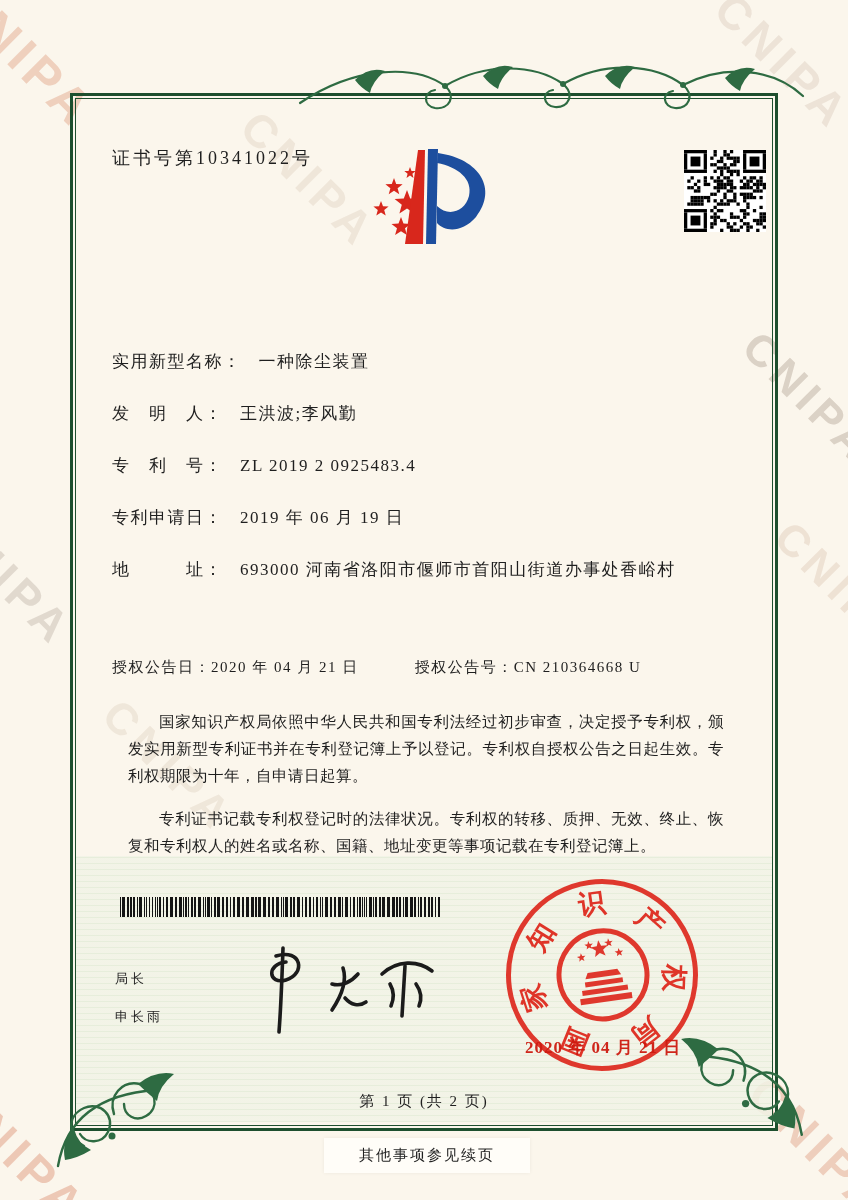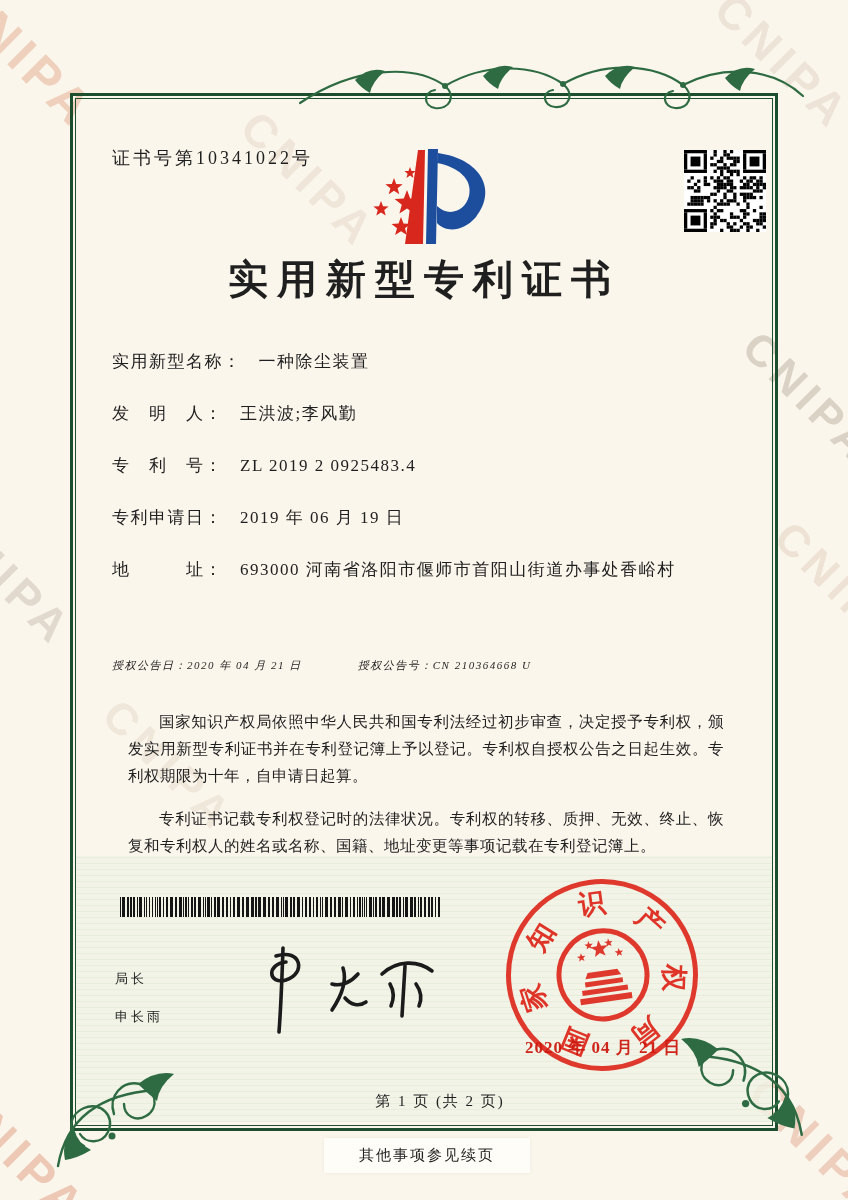--- a/index.html
+++ b/index.html
@@ -38,21 +38,21 @@
   .certno{position:absolute;left:112px;top:146px;font-size:18px;letter-spacing:3px;}
   .logo{position:absolute;left:348px;top:140px;width:152px;height:114px;}
   .qr{position:absolute;left:684px;top:150px;width:82px;height:82px;background:#fff;}
 
   .title{position:absolute;left:0;top:252px;width:848px;text-align:center;
          font-size:40px;font-weight:bold;letter-spacing:9px;}
 
   .fields{position:absolute;left:112px;top:350px;width:630px;font-size:17px;}
   .frow{height:52px;letter-spacing:1.5px;}
   .flabel{margin-right:17px;}
-  .grantrow{position:absolute;left:112px;top:658px;width:640px;font-size:11px;letter-spacing:1.5px;font-style:italic;}
+  .grantrow{position:absolute;left:112px;top:658px;width:640px;font-size:15px;letter-spacing:1.5px;}
   .grant2{margin-left:56px;}
 
   .paras{position:absolute;left:112px;top:693px;width:628px;font-size:15.5px;line-height:1.74;}
   .paras p{margin:16px;text-indent:2em;text-align:justify;letter-spacing:0.5px;}
 
   .barcode{position:absolute;left:120px;top:897px;width:322px;height:20px;}
 
   .signer{position:absolute;left:115px;top:960px;font-size:13px;letter-spacing:3px;line-height:38px;}
   .signature{position:absolute;left:246px;top:938px;width:205px;height:104px;}
 
@@ -60,21 +60,21 @@
          transform:rotate(-8deg);}
   .stamp-ring{position:absolute;inset:0;border:5px solid rgba(221,36,24,0.9);
               border-radius:50%;box-sizing:border-box;}
   .stamp-char{position:absolute;width:30px;height:30px;text-align:center;line-height:30px;
               font-size:27px;font-weight:bold;color:rgba(221,36,24,0.92);}
   .emblem{position:absolute;left:47px;top:46px;width:100px;height:100px;}
   .stamp-date{position:absolute;left:498px;top:1036px;width:210px;text-align:center;
               color:rgba(204,26,16,0.95);font-size:17px;font-weight:bold;letter-spacing:1px;}
 
   .pageinfo{position:absolute;left:70px;top:1092px;width:708px;text-align:center;
-            font-size:15px;letter-spacing:2px;padding-left:16px;}
+            font-size:15px;letter-spacing:2px;}
   .footnote{position:absolute;left:324px;top:1138px;width:206px;background:#fffdf8;
             padding:8px 0;text-align:center;font-size:15px;letter-spacing:2px;
             box-shadow:0 0 4px rgba(0,0,0,0.06);font-family:Liberation Mono, monospace;}
 </style>
 </head>
 <body>
 
 <div class="page">
 
   <div class="wm wm1">CNIPA</div>
@@ -341,21 +341,20 @@
       <rect x="20" y="23" width="1" height="1" fill="#000"></rect>
       <rect x="24" y="23" width="1" height="1" fill="#000"></rect>
       <rect x="11" y="24" width="1" height="1" fill="#000"></rect>
       <rect x="14" y="24" width="1" height="1" fill="#000"></rect>
       <rect x="15" y="24" width="1" height="1" fill="#000"></rect>
       <rect x="16" y="24" width="1" height="1" fill="#000"></rect>
       <rect x="19" y="24" width="1" height="1" fill="#000"></rect>
       <rect x="22" y="24" width="1" height="1" fill="#000"></rect>
     </svg>
 
-  <div class="title">实用新型专利证书</div>
 
   <div class="fields">
     <div class="frow">
       <span class="flabel">实用新型名称：</span><span>一种除尘装置</span>
     </div>
     <div class="frow">
       <span class="flabel">发　明　人：</span><span>王洪波;李风勤</span>
     </div>
     <div class="frow">
       <span class="flabel">专　利　号：</span><span>ZL 2019 2 0925483.4</span>

